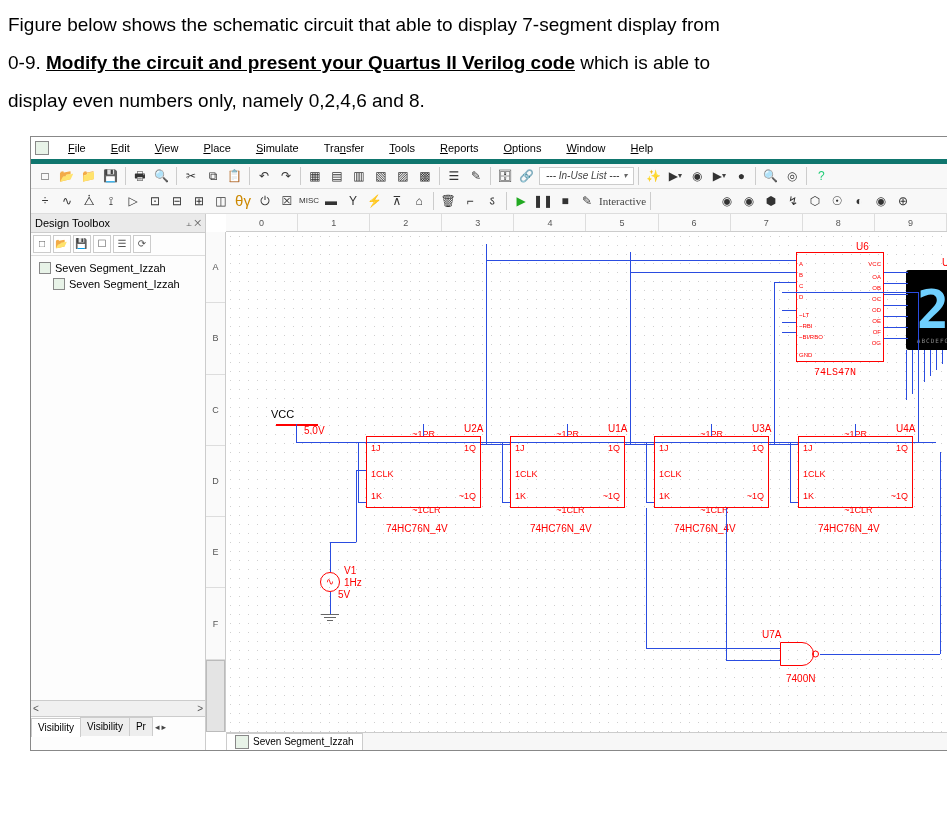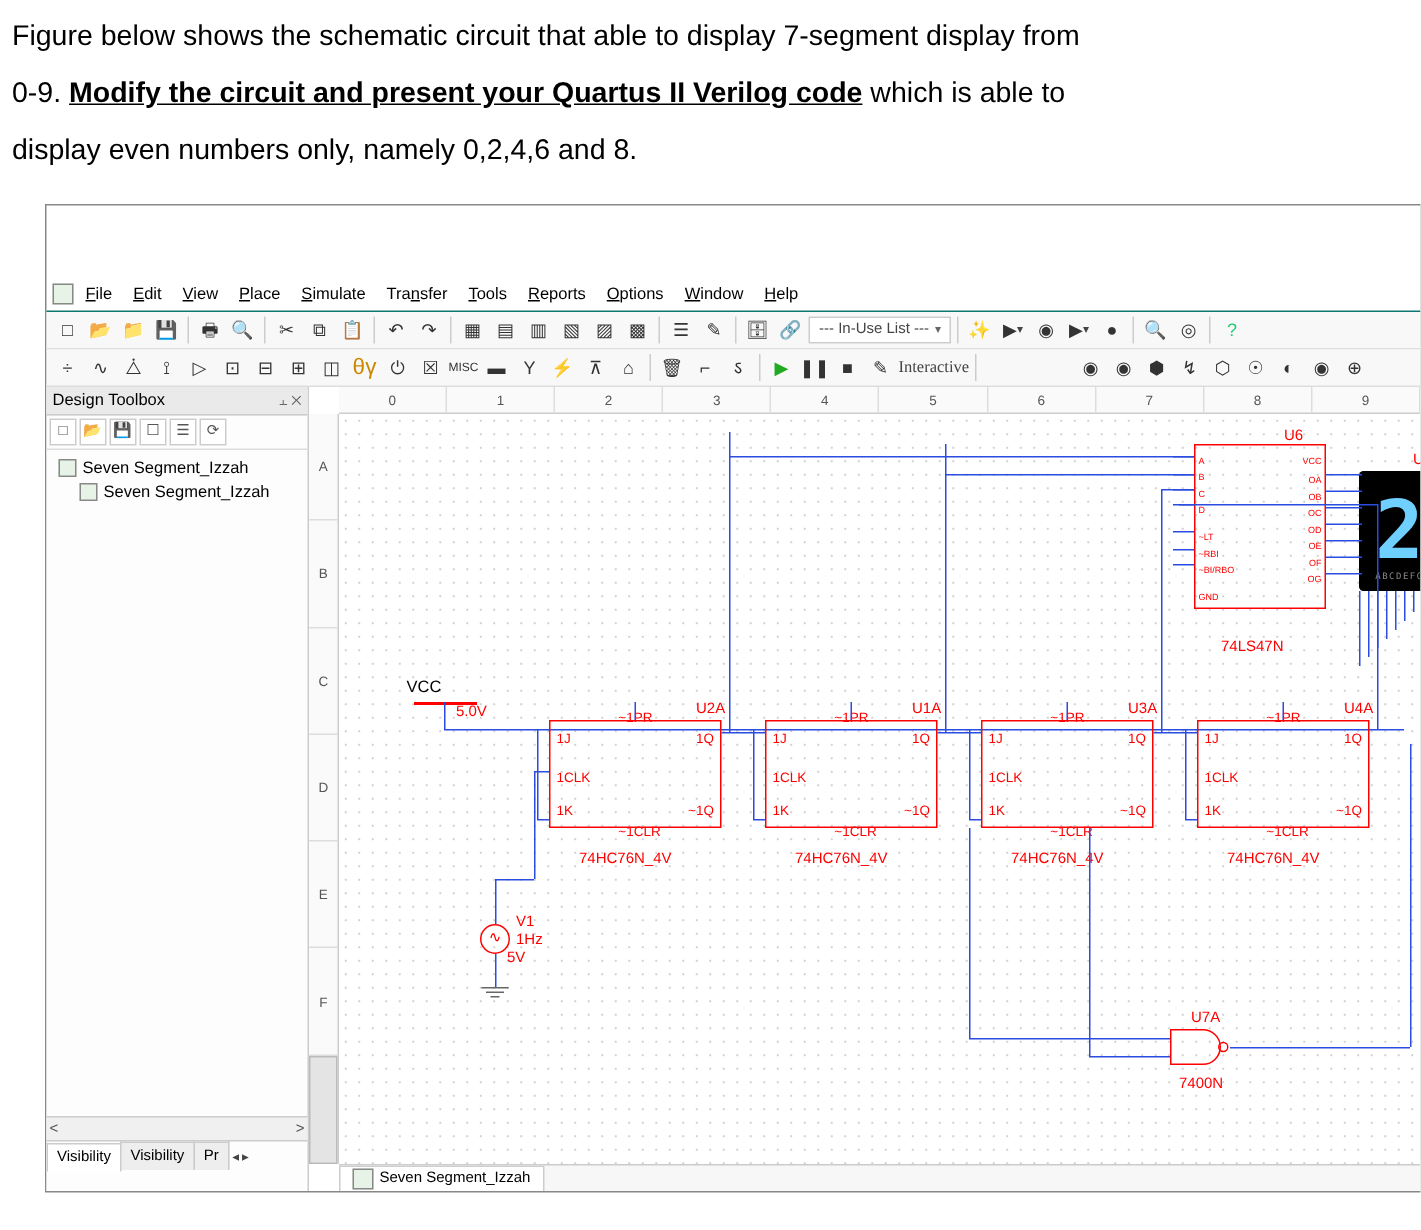--- a/index.html
+++ b/index.html
@@ -3,27 +3,27 @@
 <meta charset="utf-8">
 <style>
   * { box-sizing: border-box; margin: 0; padding: 0; }
   body { font-family: Arial, sans-serif; font-size: 14px; width: 947px; height: 820px; background: #fff; color: #000; overflow: hidden; }
   .question { padding: 6px 8px 10px 8px; line-height: 2; font-size: 19px; }
   .question .underline { font-weight: bold; text-decoration: underline; }
   .app { border: 1px solid #888; width: 918px; margin: 6px 8px 0 30px; font-size: 11px; line-height: 14px; }
   .titlebar { display: flex; align-items: center; background: #fff; padding: 2px 4px; gap: 5px; border-bottom: 1px solid #ccc; }
   .titlebar .app-icon { width: 14px; height: 14px; background:#8a2b2b; border:1px solid #555; }
   .proj-icon { width:14px; height:14px; border:1px solid #888; background:#e8f3e8; display:inline-block; vertical-align:middle;}
-  .menubar { display: flex; gap: 2px; padding: 2px 4px; border-bottom: 1px solid #0f766e; align-items:center;margin-top:48px; }
+  .menubar { display: flex; gap: 13px; padding: 2px 4px; border-bottom: 5px solid #0f766e; align-items:center; }
   .menubar span { padding: 2px 6px; }
   .menubar span u { text-decoration: underline; }
   .toolbar { display: flex; gap: 2px; padding: 2px 4px; border-bottom: 1px solid #ddd; align-items: center; flex-wrap: wrap; background:#f8f8f8; }
   .tbtn { width: 20px; height: 20px; display: flex; align-items: center; justify-content: center; border: 1px solid transparent; font-size: 12px; color:#333; }
   .sep { width: 1px; height: 18px; background: #ccc; margin: 0 2px; }
-  .inuse { font-size: 10px; color:#444; border:1px solid #ccc; padding:0 6px; display:flex; align-items:center; gap:4px; background:#fff; height:18px;}
+  .inuse { font-size: 10px; color:#444; border:1px solid #ccc; padding:0 6px; display:flex; align-items:center; gap:4px; background:#fff; height:18px;font-style:italic;}
   .inuse::after{content:"▾"; font-size:8px; color:#666;}
   .drop::after{content:" ▾"; font-size:8px; color:#444;}
   .int-label{color:#444;font-family:Liberation Serif, serif;}
   .main { display: flex; height: 536px; }
   .panel { width: 175px; border-right: 1px solid #ccc; background: #fdfdfd; font-size: 11px; }
   .panel-title { display:flex; align-items:center; justify-content:space-between; background: #eaeaea; padding: 2px 4px; border-bottom: 1px solid #ccc; font-size:11px;}
   .panel-title .pin{font-size:9px;color:#666;}
   .panel-tools { display:flex; gap:2px; padding:2px; border-bottom:1px solid #ddd;}
   .panel-tools .pt{width:18px;height:18px;border:1px solid #ccc;background:#fff;display:flex;align-items:center;justify-content:center;font-size:10px;color:#555;}
   .tree { padding: 4px 2px 4px 6px; }
@@ -263,21 +263,21 @@
           <span class="pinl" style="top:95px">GND</span>
           <span class="pinr" style="top:4px">VCC</span>
           <span class="pinr" style="top:17px">OA</span>
           <span class="pinr" style="top:28px">OB</span>
           <span class="pinr" style="top:39px">OC</span>
           <span class="pinr" style="top:50px">OD</span>
           <span class="pinr" style="top:61px">OE</span>
           <span class="pinr" style="top:72px">OF</span>
           <span class="pinr" style="top:83px">OG</span>
         </div>
-        <div class="label" style="left:588px;top:149px;">74LS47N</div>
+        <div class="label" style="left:588px;top:134px;font-family:Liberation Mono, monospace;">74LS47N</div>
 
         <div class="label" style="left:716px;top:24px;">U5</div>
         <div class="seg7" style="left:680px;top:38px;">
           <span class="digit">2</span>
           <span class="letters">ABCDEFG</span>
         </div>
 
         <div class="wire h" style="left:658px;top:40px;width:24px;"></div>
         <div class="wire h" style="left:658px;top:51px;width:24px;"></div>
         <div class="wire h" style="left:658px;top:62px;width:24px;"></div>
@@ -353,21 +353,21 @@
         <div class="wire v" style="left:130px;top:238px;height:72px;"></div>
         <div class="wire h" style="left:130px;top:238px;width:10px;"></div>
         <div class="wire v" style="left:104px;top:360px;height:22px;"></div>
         <div class="gnd" style="left:95px;top:382px;">
           <div class="bar1"></div>
             <div class="bar2"></div>
             <div class="bar3"></div>
         </div>
 
         <div class="nand" style="left:554px;top:410px;"></div>
-        <div class="label" style="left:568px;top:396px;">U7A</div>
+        <div class="label" style="left:536px;top:396px;">U7A</div>
         <div class="label" style="left:560px;top:440px;">7400N</div>
         <div class="wire h" style="left:420px;top:416px;width:134px;"></div>
         <div class="wire h" style="left:500px;top:428px;width:54px;"></div>
         <div class="wire v" style="left:420px;top:276px;height:140px;"></div>
         <div class="wire v" style="left:500px;top:276px;height:152px;"></div>
         <div class="wire h" style="left:594px;top:422px;width:120px;"></div>
         <div class="wire v" style="left:714px;top:220px;height:202px;"></div>
 
         <div class="wire h" style="left:255px;top:212px;width:29px;"></div>
         <div class="wire h" style="left:399px;top:212px;width:29px;"></div>

